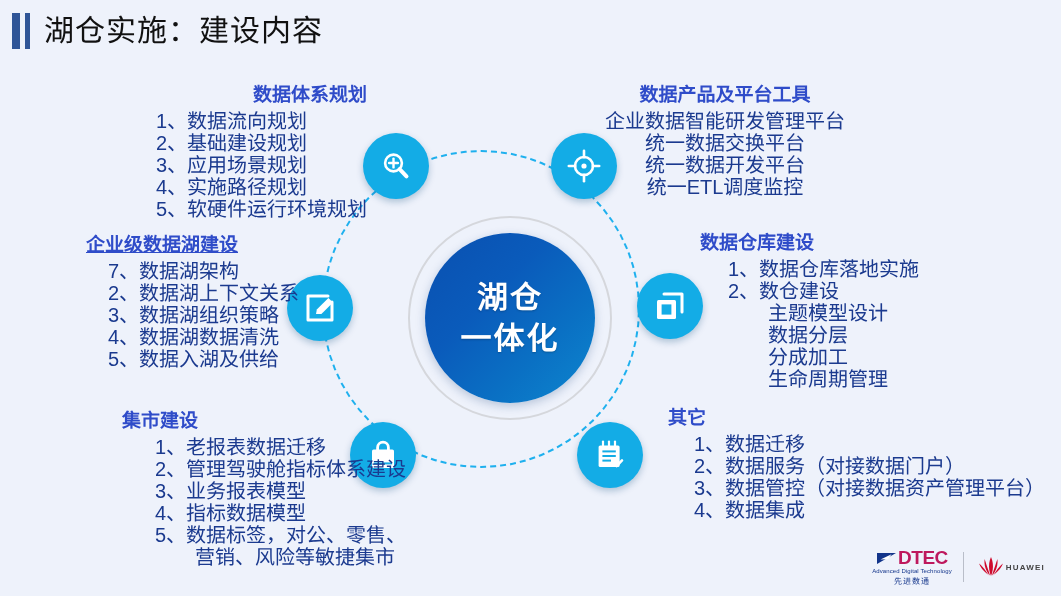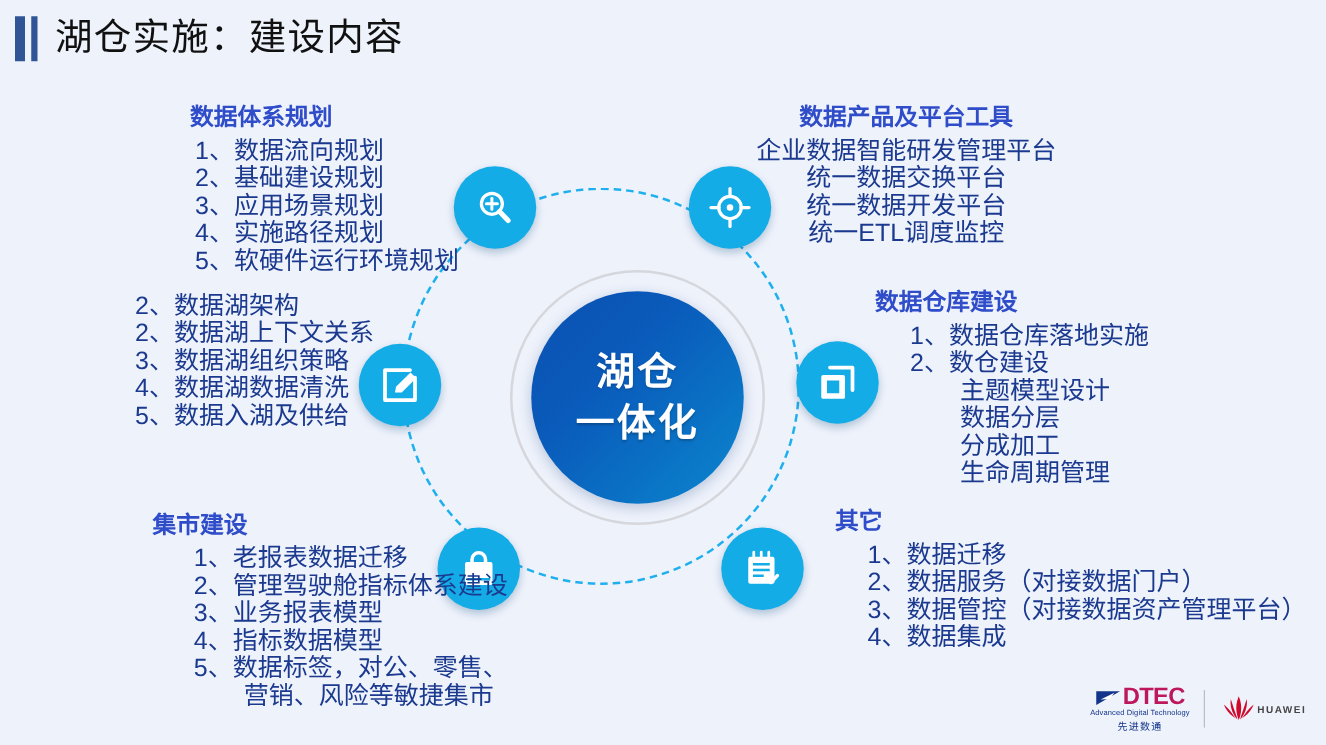--- a/index.html
+++ b/index.html
@@ -125,21 +125,21 @@
   .block-list li {
     font-size: 20px;
     color: #1b3a8f;
     line-height: 22px;
     white-space: nowrap;
   }
   .block-list li.indent-1 { padding-left: 40px; }
   .block-list li.center   { text-align: center; }
 
   #block-planning   { left: 120px; top: 82px; }
-  #block-planning .block-heading { padding-left: 32px; }
+  #block-planning .block-heading { padding-left: 32px; text-align: right; }
   #block-planning .block-list    { padding-left: 36px; }
 
   #block-product    { left: 600px; top: 82px; width: 250px; text-align: center; }
   #block-product .block-list li { white-space: nowrap; }
 
   #block-lake       { left: 78px;  top: 232px; }
   #block-lake .block-heading { padding-left: 8px; }
   #block-lake .block-list    { padding-left: 30px; }
 
   #block-warehouse  { left: 700px; top: 230px; }
@@ -299,22 +299,23 @@
   <div class="block-heading">数据产品及平台工具</div>
   <ul class="block-list">
     <li class="center">企业数据智能研发管理平台</li>
     <li class="center">统一数据交换平台</li>
     <li class="center">统一数据开发平台</li>
     <li class="center">统一ETL调度监控</li>
   </ul>
 </div>
 
 <div class="block" id="block-lake">
-  <ul class="block-list">
-    <li>2、数据湖架构</li>
+  <div class="block-heading underlined">企业级数据湖建设</div>
+  <ul class="block-list">
+    <li>7、数据湖架构</li>
     <li>2、数据湖上下文关系</li>
     <li>3、数据湖组织策略</li>
     <li>4、数据湖数据清洗</li>
     <li>5、数据入湖及供给</li>
   </ul>
 </div>
 
 <div class="block" id="block-warehouse">
   <div class="block-heading">数据仓库建设</div>
   <ul class="block-list">

